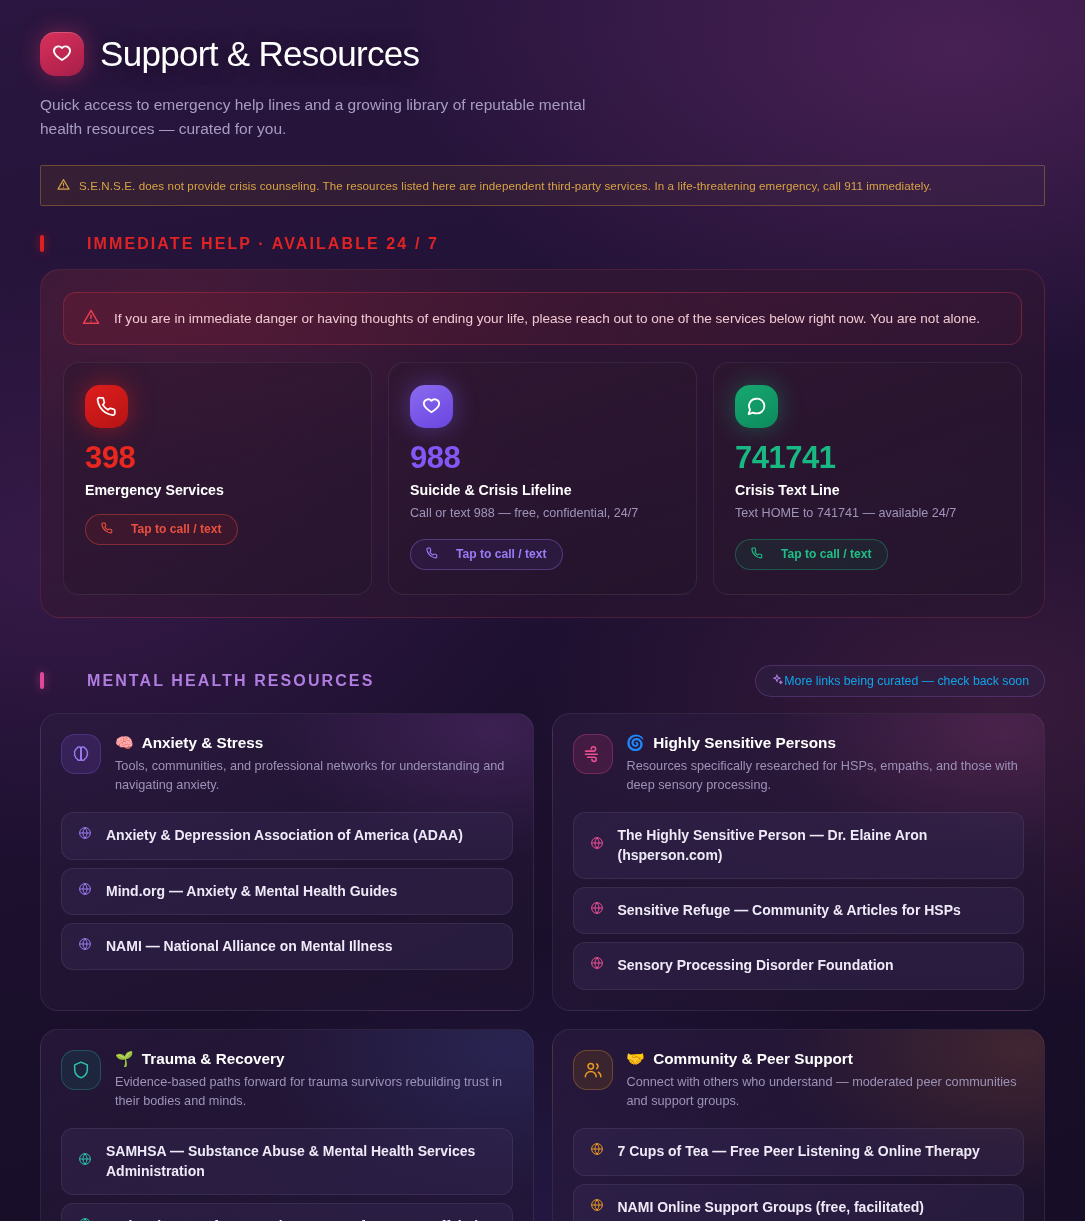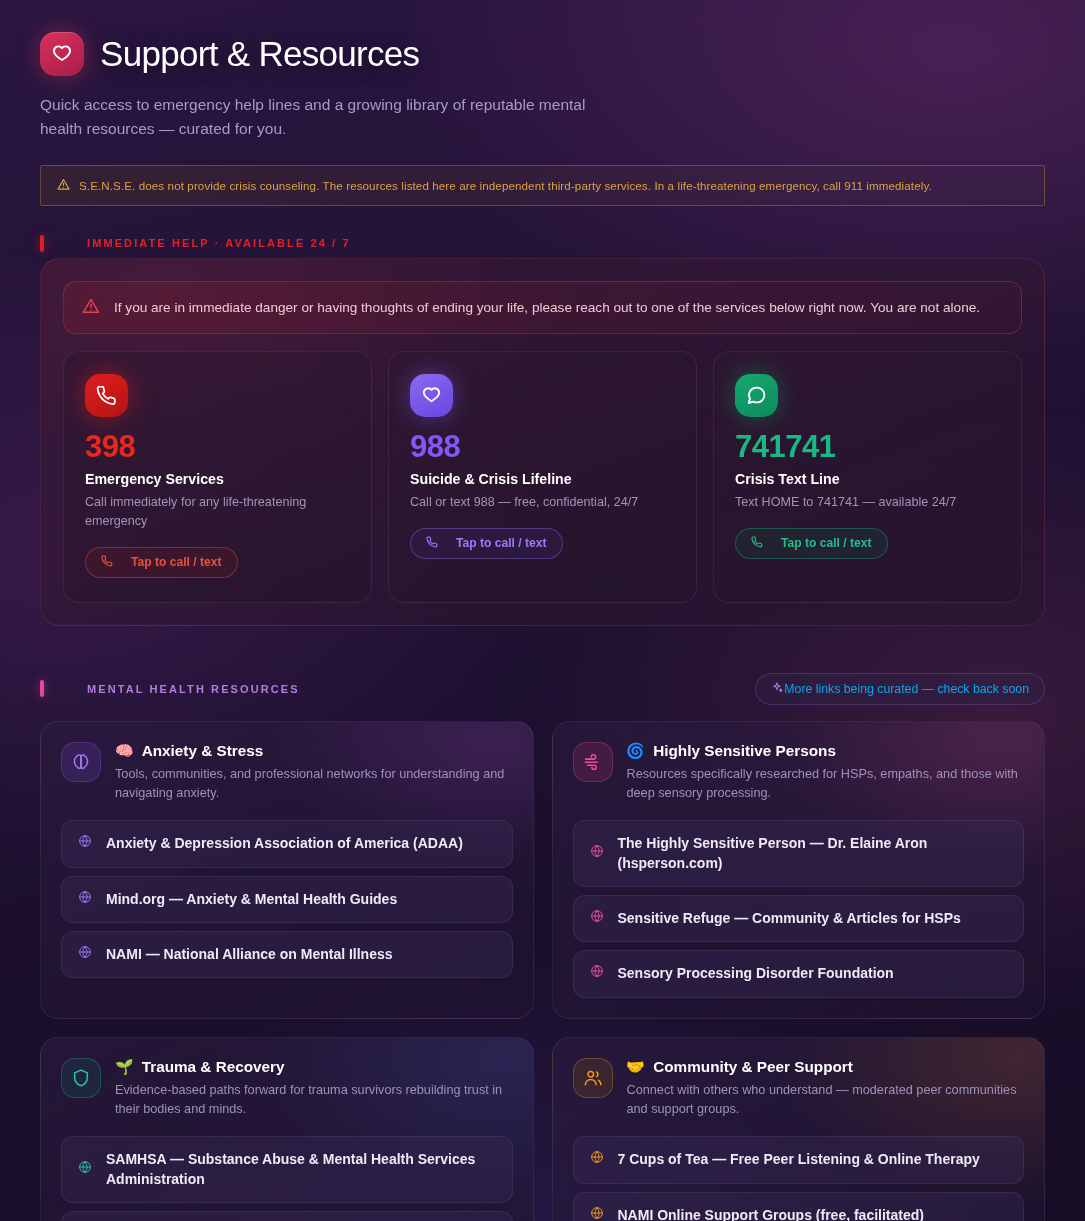--- a/index.html
+++ b/index.html
@@ -48,39 +48,39 @@
     display: flex; align-items: center; gap: 9px;
     font-size: 11.6px; color: #d9a343; letter-spacing: .1px;
   }
   .disclaimer svg { width: 13px; height: 13px; flex: 0 0 13px; }
 
   
   .sec-head { display: flex; align-items: center; justify-content: space-between; }
   .sec-label { display: flex; align-items: center; gap: 11px; }
   .sec-bar { width: 4px; height: 17px; border-radius: 3px; }
   .sec-txt {
-    font-size: 11px; font-weight: 700; letter-spacing: 2.1px; text-transform: uppercase; padding-left: 32px;
+    font-size: 16px; font-weight: 700; letter-spacing: 2.1px; text-transform: uppercase; padding-left: 32px;
   }
   .sec-red .sec-bar { background: #e02020; box-shadow: 0 0 10px rgba(224,32,32,.6); }
   .sec-red .sec-txt { color: #e02424; }
   .sec-pink .sec-bar { background: #e0489a; box-shadow: 0 0 10px rgba(224,72,154,.6); }
   .sec-pink .sec-txt { color: #b07de0; }
 
   .pill {
     display: inline-flex; align-items: center; 
     border: 1px solid rgba(150,110,210,.26);
     background: rgba(48,32,70,.55);
     border-radius: 999px; padding: 7px 15px;
     font-size: 12.3px; color: #0ea5e9;
   }
   .pill svg { width: 13px; height: 13px; }
 
   
   .crisis-panel {
-    margin-top: 6px; border-radius: 20px;
+    margin-top: 16px; border-radius: 20px;
     border: 1px solid rgba(190,70,90,.22);
     background:
       radial-gradient(520px 240px at 14% 10%, rgba(140,40,70,.22), transparent 70%),
       linear-gradient(160deg, rgba(60,26,52,.62), rgba(38,20,46,.58));
     padding: 22px;
   }
   .crisis-alert {
     border: 1px solid rgba(224,60,80,.34);
     background: linear-gradient(100deg, rgba(120,28,48,.34), rgba(70,26,52,.22));
     border-radius: 13px; padding: 15px 18px;
@@ -219,21 +219,20 @@
     <div class="crisis-grid">
 
       <div class="c-card t-red">
         <div class="c-ico">
           <svg viewBox="0 0 24 24" fill="none" stroke="#fff" stroke-width="2" stroke-linecap="round" stroke-linejoin="round">
               <path d="M21.5 16.9v2.9a2 2 0 0 1-2.2 2 19.6 19.6 0 0 1-8.5-3 19.3 19.3 0 0 1-6-6 19.6 19.6 0 0 1-3-8.6A2 2 0 0 1 3.8 2h2.9a2 2 0 0 1 2 1.7c.1 1 .3 1.9.7 2.8a2 2 0 0 1-.5 2.1L7.7 9.8a16 16 0 0 0 6 6l1.2-1.2a2 2 0 0 1 2.1-.4c.9.3 1.8.6 2.8.7a2 2 0 0 1 1.7 2z"></path>
             </svg>
         </div>
         <div class="c-num">398</div>
         <div class="c-name">Emergency Services</div>
-        <div class="c-desc">Call immediately for any life-threatening emergency</div>
         <div class="c-btn">
           <span><svg viewBox="0 0 24 24" fill="none" stroke="currentColor" stroke-width="2.2" stroke-linecap="round" stroke-linejoin="round">
                 <path d="M21.5 16.9v2.9a2 2 0 0 1-2.2 2 19.6 19.6 0 0 1-8.5-3 19.3 19.3 0 0 1-6-6 19.6 19.6 0 0 1-3-8.6A2 2 0 0 1 3.8 2h2.9a2 2 0 0 1 2 1.7c.1 1 .3 1.9.7 2.8a2 2 0 0 1-.5 2.1L7.7 9.8a16 16 0 0 0 6 6l1.2-1.2a2 2 0 0 1 2.1-.4c.9.3 1.8.6 2.8.7a2 2 0 0 1 1.7 2z"></path>
               </svg></span>
           <span>Tap to call / text</span>
         </div>
       </div>
 
       <div class="c-card t-purple">
         <div class="c-ico">

